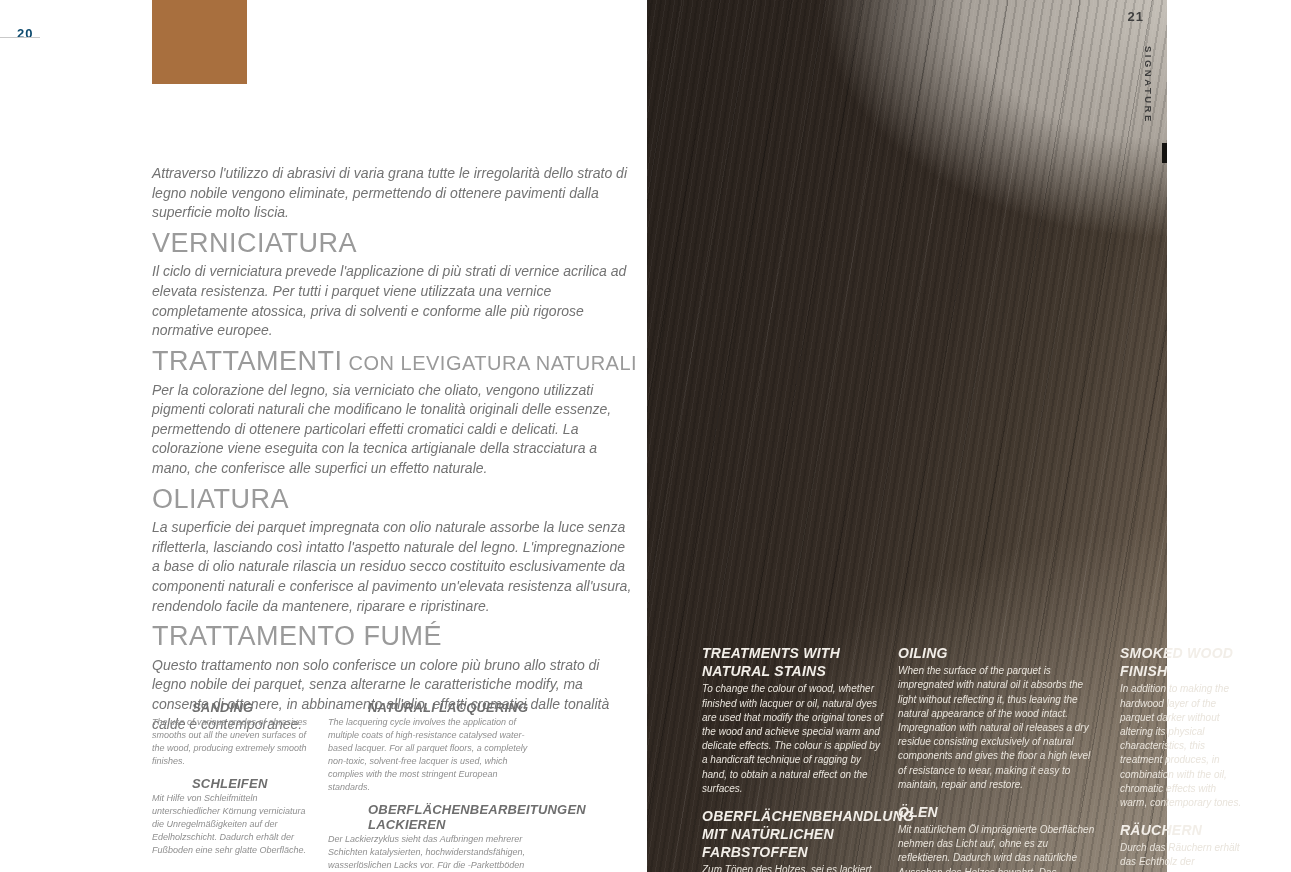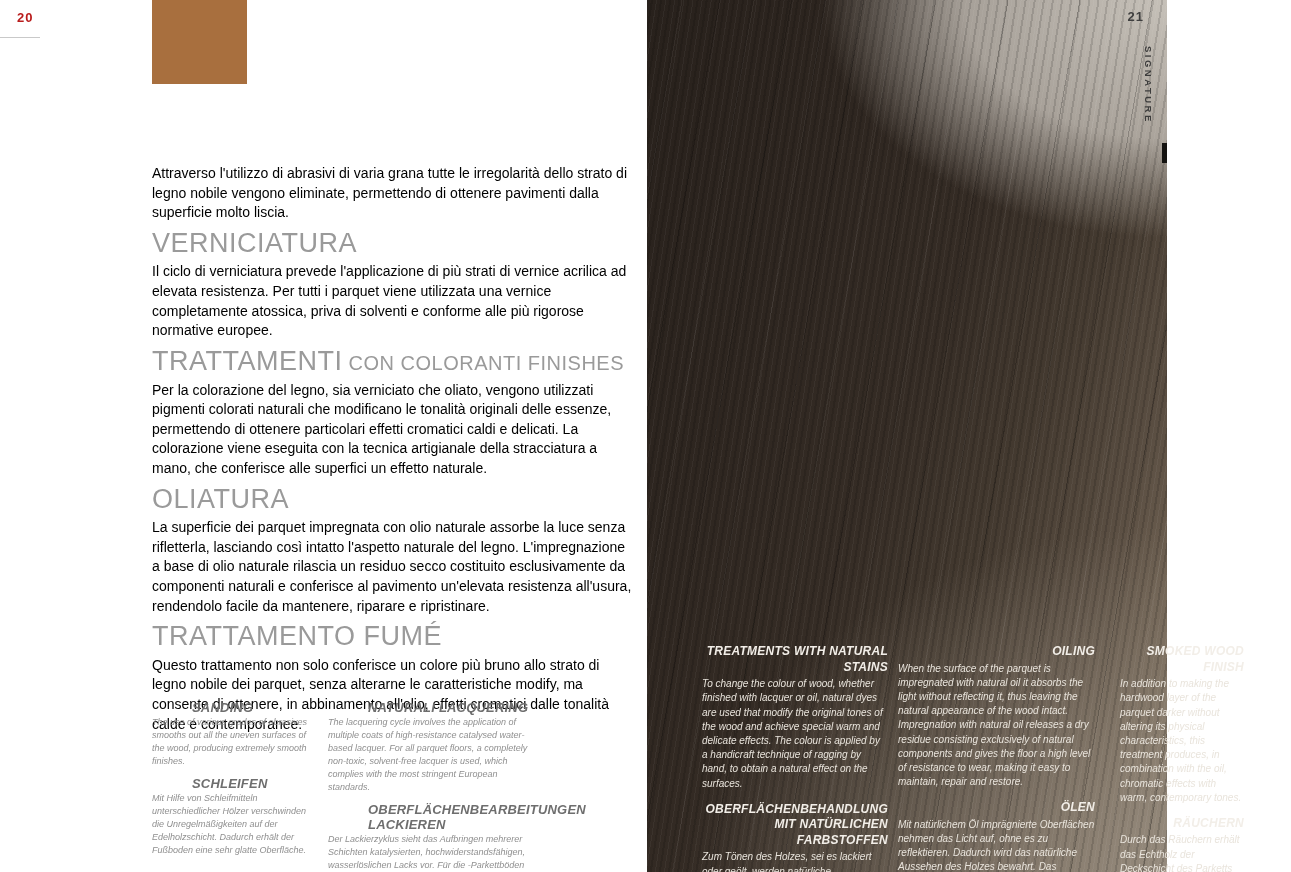--- a/index.html
+++ b/index.html
@@ -9,41 +9,41 @@
     background:#ffffff;
     position:relative;
     overflow:hidden;
     color:#3d3d3d;
   }
   .page { position:absolute; top:0; height:872px; }
 
   
   .left-page { left:0; width:647px; background:#fff; }
   .pageno-left {
-    position:absolute; top:10px; left:17px;
-    font-size:13px; font-weight:700; color:#b91c1c; letter-spacing:1px;
+    position:absolute; top:26px; left:17px;
+    font-size:13px; font-weight:700; color:#0c4a6e; letter-spacing:1px;
   }
   .pageno-rule {
     position:absolute; top:37px; left:0; width:40px; height:1px; background:#c9c9c9;
   }
   .swatch {
     position:absolute; top:0; left:152px; width:95px; height:84px;
     background:#a86f3e;
   }
   .content {
     position:absolute; top:164px; left:152px; width:484px;
   }
   .section { margin-bottom:6px; }
   .section h2 {
     font-weight:300; color:#9a9a9a; font-size:27px; line-height:1.1;
     letter-spacing:0.5px; margin-bottom:4px; white-space:nowrap;
   }
   .section h2 .h-sub { font-size:20px; letter-spacing:0.5px; }
   .section p {
-    font-size:14px; line-height:1.4; color:#000000;
+    font-size:14px; line-height:1.4; color:#737373;font-style:italic;
   }
   .footnotes {
     position:absolute; top:700px; left:152px; width:400px;
     display:flex; gap:8px;
   }
   .fcol1 { width:168px; flex:none; }
   .fcol2 { width:214px; flex:none; }
   .fnote { margin-bottom:8px; }
   .fnote h4 {
     font-style:italic; font-weight:700; font-size:13px; color:#6e6e6e;
@@ -83,24 +83,23 @@
   .edge-tab {
     position:absolute; top:143px; right:0; width:5px; height:20px;
     background:#141210;
   }
   .overlay-col { position:absolute; top:644px; }
   .ocol1 { left:55px;  width:186px; }
   .ocol2 { left:251px; width:197px; }
   .ocol3 { left:473px; width:124px; }
   .oblock { margin-bottom:11px; }
   .oblock h4 {
-    font-style:italic; font-weight:700; font-size:12px; line-height:1.3;
+    font-style:italic; font-weight:700; font-size:14px; line-height:1.3;
     color:#f2eee8; letter-spacing:0.25px; margin-bottom:2px;
     text-transform:uppercase;
-    text-align:right;
   }
   .oblock p {
     font-style:italic; font-size:10px; line-height:1.42; color:#e9e4dc;
   }
 </style>
 </head>
 <body>
 
 <div class="page left-page">
   <div class="pageno-left">20</div>
@@ -109,42 +108,42 @@
 
   <div class="content">
     <div class="section">
       <p>Attraverso l'utilizzo di abrasivi di varia grana tutte le irregolarità dello strato di legno nobile vengono eliminate, permettendo di ottenere pavimenti dalla superficie molto liscia.</p>
     </div>
     <div class="section">
       <h2><span>VERNICIATURA</span><span class="h-sub"></span></h2>
       <p>Il ciclo di verniciatura prevede l'applicazione di più strati di vernice acrilica ad elevata resistenza. Per tutti i parquet viene utilizzata una vernice completamente atossica, priva di solventi e conforme alle più rigorose normative europee.</p>
     </div>
     <div class="section">
-      <h2><span>TRATTAMENTI</span><span class="h-sub"> CON COLORANTI FINISHES</span></h2>
+      <h2><span>TRATTAMENTI</span><span class="h-sub"> CON LEVIGATURA NATURALI</span></h2>
       <p>Per la colorazione del legno, sia verniciato che oliato, vengono utilizzati pigmenti colorati naturali che modificano le tonalità originali delle essenze, permettendo di ottenere particolari effetti cromatici caldi e delicati. La colorazione viene eseguita con la tecnica artigianale della stracciatura a mano, che conferisce alle superfici un effetto naturale.</p>
     </div>
     <div class="section">
       <h2><span>OLIATURA</span><span class="h-sub"></span></h2>
       <p>La superficie dei parquet impregnata con olio naturale assorbe la luce senza rifletterla, lasciando così intatto l'aspetto naturale del legno. L'impregnazione a base di olio naturale rilascia un residuo secco costituito esclusivamente da componenti naturali e conferisce al pavimento un'elevata resistenza all'usura, rendendolo facile da mantenere, riparare e ripristinare.</p>
     </div>
     <div class="section">
       <h2><span>TRATTAMENTO FUMÉ</span><span class="h-sub"></span></h2>
       <p>Questo trattamento non solo conferisce un colore più bruno allo strato di legno nobile dei parquet, senza alterarne le caratteristiche modify, ma consente di ottenere, in abbinamento all'olio, effetti cromatici dalle tonalità calde e contemporanee.</p>
     </div>
   </div>
 
   <div class="footnotes">
     <div class="fcol1">
       <div class="fnote">
         <h4>SANDING</h4>
         <p>The use of various grades of abrasives smooths out all the uneven surfaces of the wood, producing extremely smooth finishes.</p>
       </div>
       <div class="fnote">
         <h4>SCHLEIFEN</h4>
-        <p>Mit Hilfe von Schleifmitteln unterschiedlicher Hölzer verschwinden die Unregelmäßigkeiten auf der Edelholzschicht. Dadurch erhält der Fußboden eine sehr glatte Oberfläche.</p>
+        <p>Mit Hilfe von Schleifmitteln unterschiedlicher Körnung verniciatura die Unregelmäßigkeiten auf der Edelholzschicht. Dadurch erhält der Fußboden eine sehr glatte Oberfläche.</p>
       </div>
     </div>
     <div class="fcol2">
       <div class="fnote">
         <h4>NATURALI LACQUERING</h4>
         <p>The lacquering cycle involves the application of multiple coats of high-resistance catalysed water-based lacquer. For all parquet floors, a completely non-toxic, solvent-free lacquer is used, which complies with the most stringent European standards.</p>
       </div>
       <div class="fnote">
         <h4>OBERFLÄCHENBEARBEITUNGEN LACKIEREN</h4>
         <p>Der Lackierzyklus sieht das Aufbringen mehrerer Schichten katalysierten, hochwiderstandsfähigen, wasserlöslichen Lacks vor. Für die -Parkettböden wird ein völlig ungiftiger, lösungsmittelfreier und den strengsten europäischen Vorschriften entsprechender Lack verwendet.</p>

